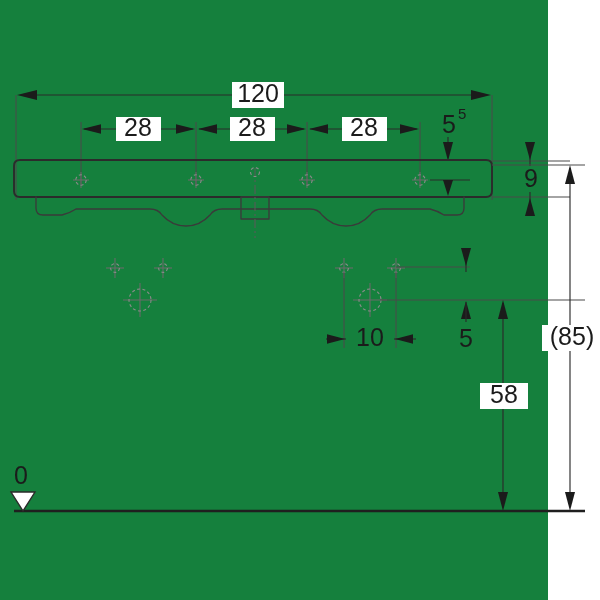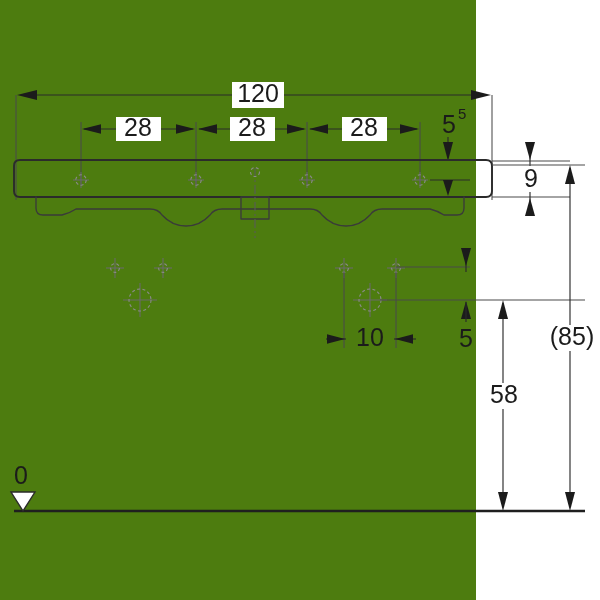--- a/index.html
+++ b/index.html
@@ -8,23 +8,23 @@
     background: #ffffff;
   }
   body {
     width: 600px;
     height: 600px;
     font-family: "Liberation Sans", sans-serif;
     overflow: hidden;
   }
   #drawing-root {
     position: relative;
-    width: 476px;
+    width: 548px;
     height: 600px;
-    background: #4d7c0f;
+    background: #15803d;
   }
   svg#tech-drawing {
     display: block;
     width: 600px;
     height: 600px;
   }
   .dim-text {
     font-family: "Liberation Sans", sans-serif;
     font-size: 25px;
     fill: #1b1b1b;

